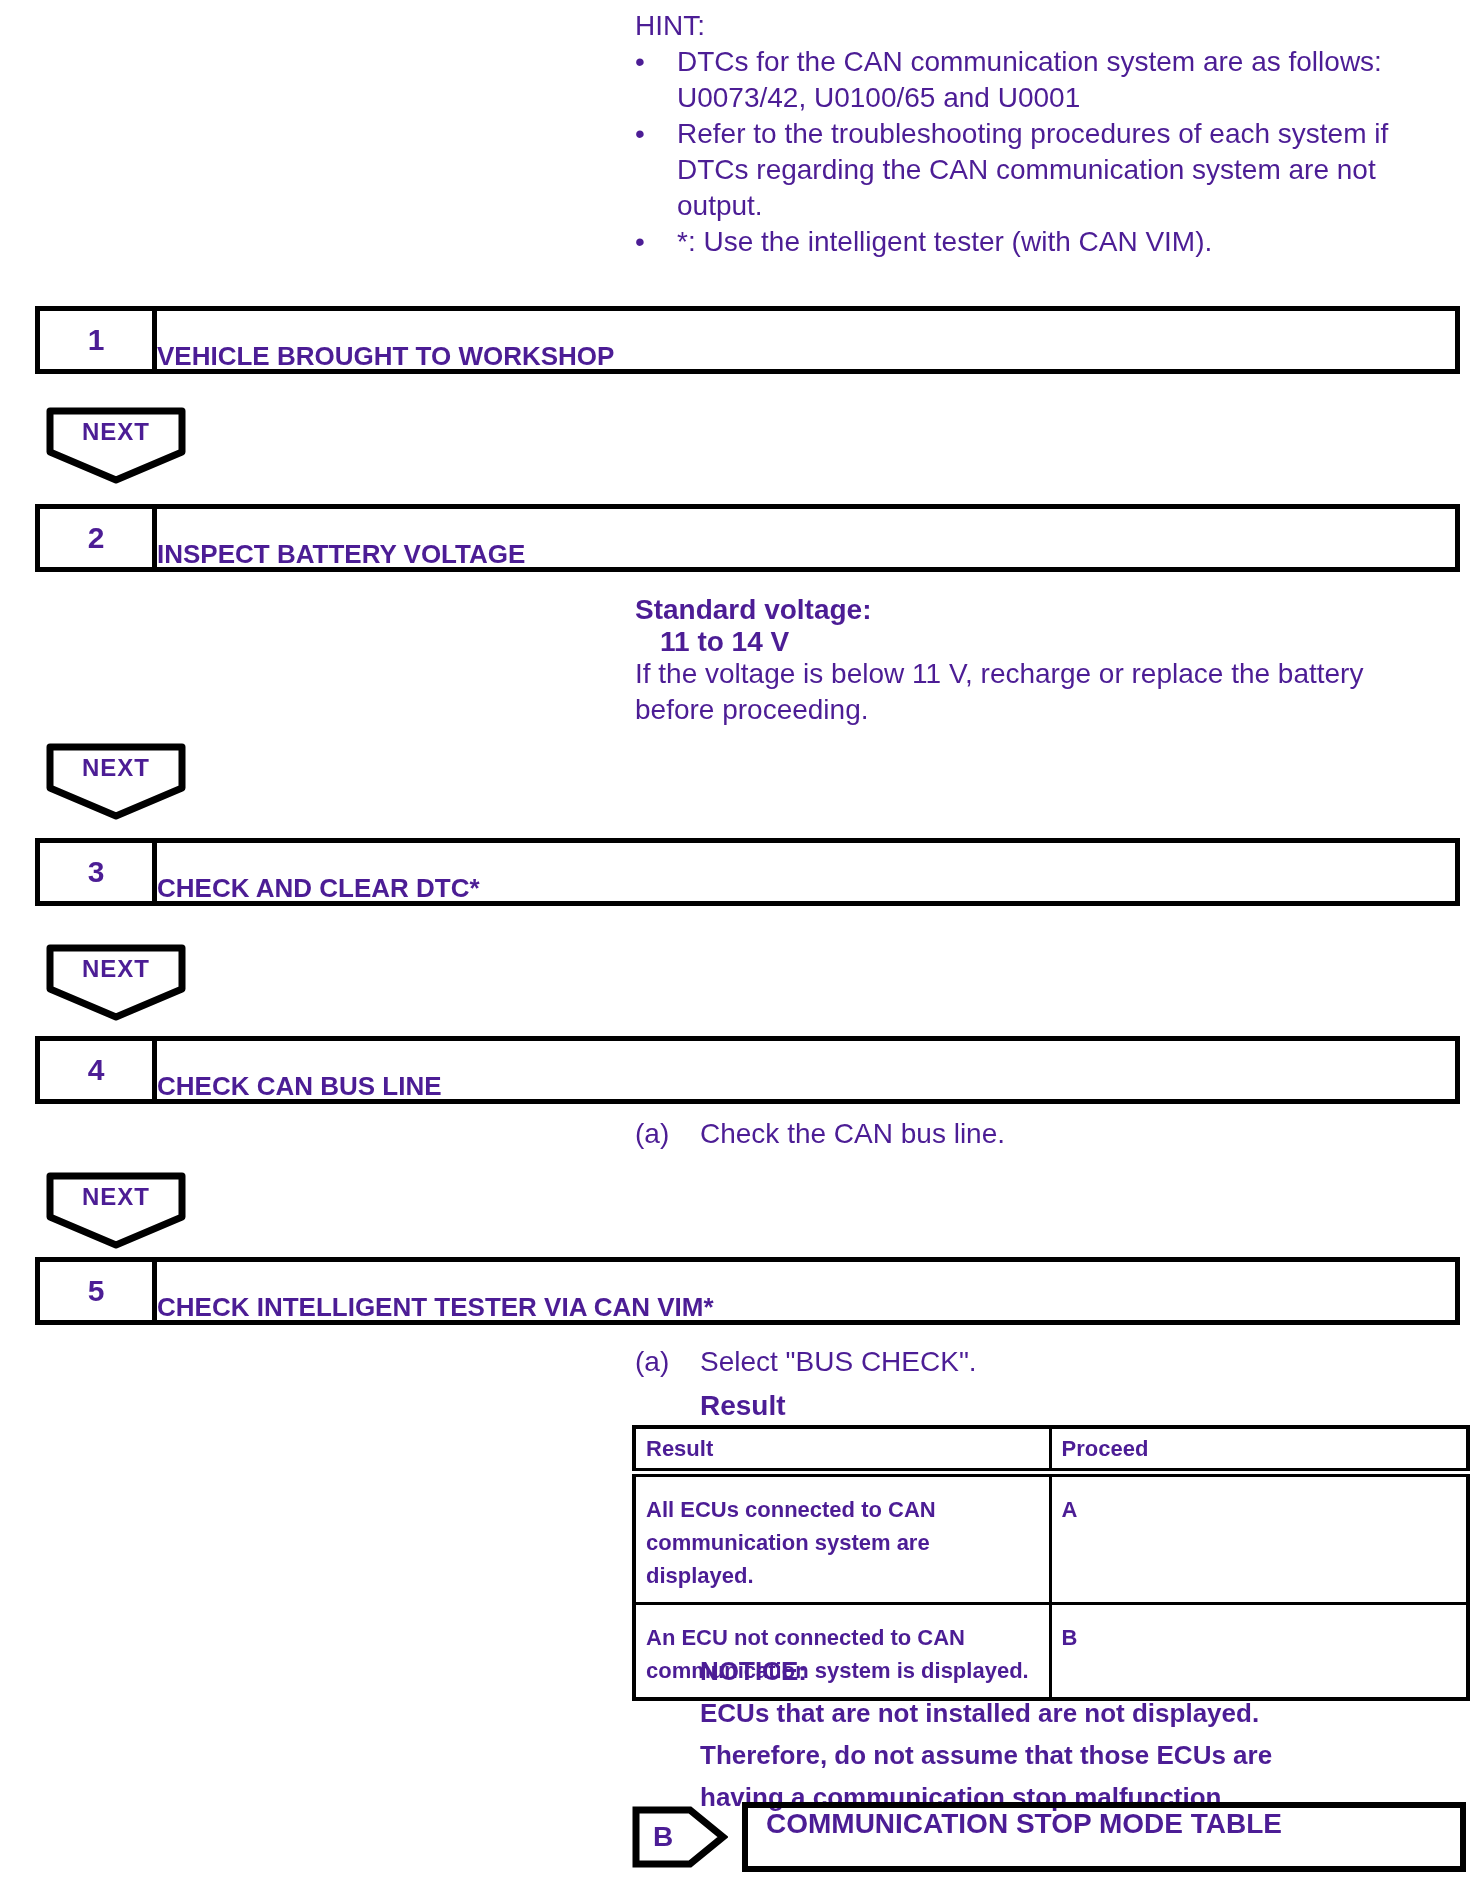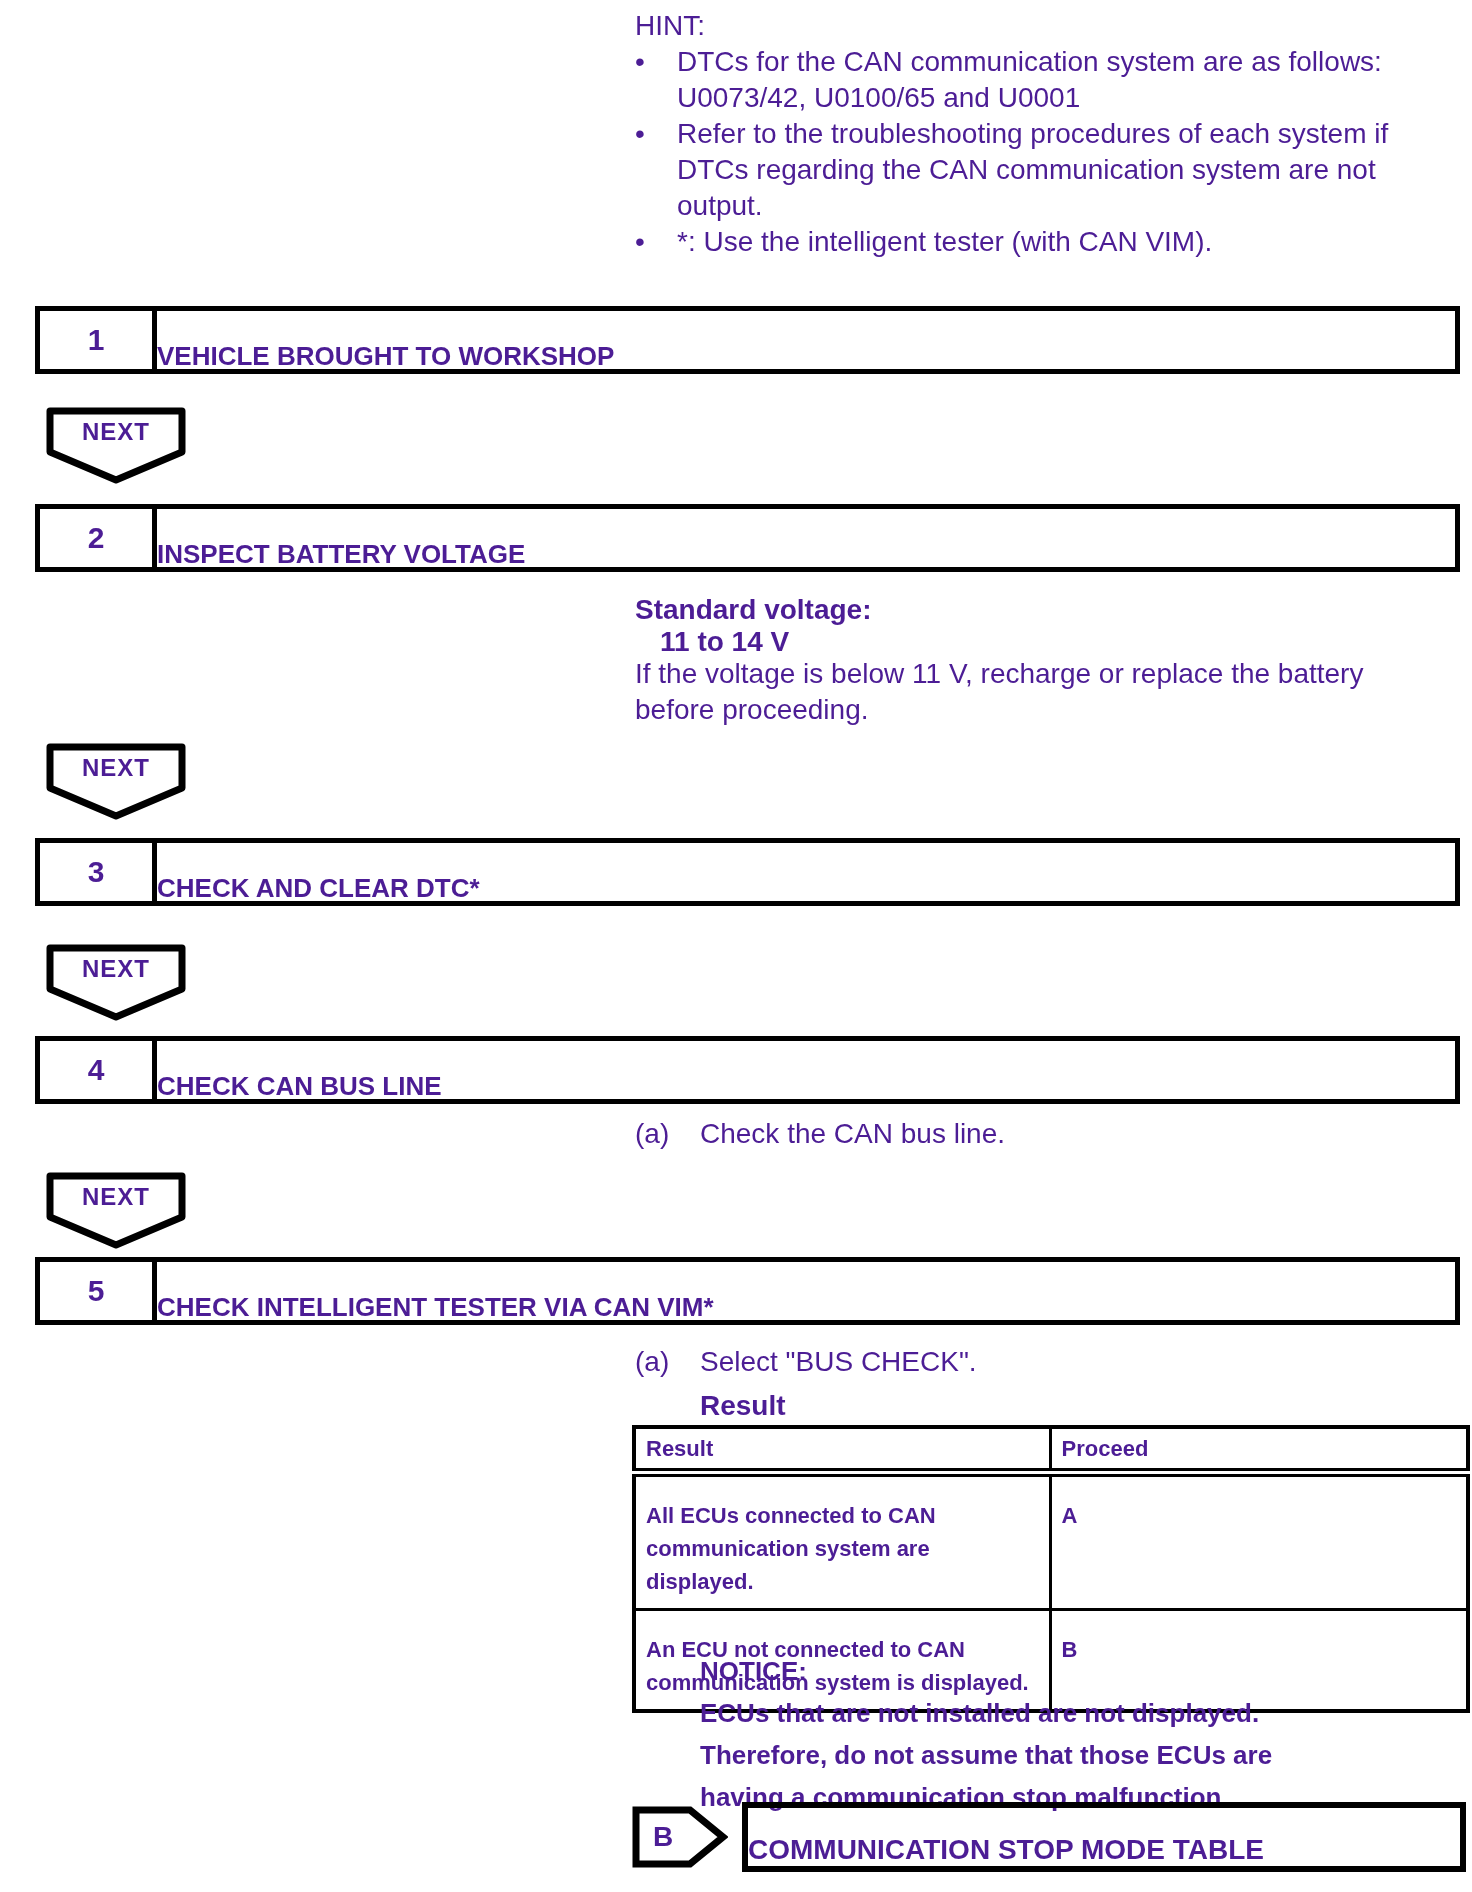--- a/index.html
+++ b/index.html
@@ -52,40 +52,40 @@
     position:absolute; left:632px; top:1425px; width:834px;
     border-collapse:collapse; table-layout:fixed;
     font-size:22px; font-weight:bold; line-height:33px;
     border:4px solid #000;
   }
   .result-table th, .result-table td {
     border:3px solid #000; text-align:left; vertical-align:top;
     padding:3px 10px;
   }
   .result-table th { border-bottom:9px double #000; font-weight:bold; }
-  .result-table td { padding-top:22px; padding-bottom:10px; }
+  .result-table td { padding-top:16px; padding-bottom:10px; }
   .result-table .row-tall td { height:95px; }
   .result-table .row-mid  td { height:65px; }
 
   
   .notice { position:absolute; left:700px; top:1650px;
             font-size:26px; font-weight:bold; line-height:42px; white-space:nowrap; }
 
   
   .b-arrow { position:absolute; left:632px; top:1806px; width:96px; height:62px; }
   .b-arrow svg { position:absolute; left:0; top:0; }
   .b-arrow .b-label {
     position:absolute; left:4px; top:0; width:54px; height:62px;
     display:flex; align-items:center; justify-content:center;
     font-weight:bold; font-size:28px;
   }
   .footer-box {
     position:absolute; left:742px; top:1802px; width:724px; height:70px;
     border:6px solid #000; box-sizing:border-box;
-    display:flex; align-items:flex-end; 
+    display:flex; align-items:flex-start; padding-left:18px;
     font-weight:bold; font-size:28px; white-space:nowrap;
   }
 </style>
 </head>
 <body>
 
 <div class="page">
 
   <section class="hint">
     <div>HINT:</div>

